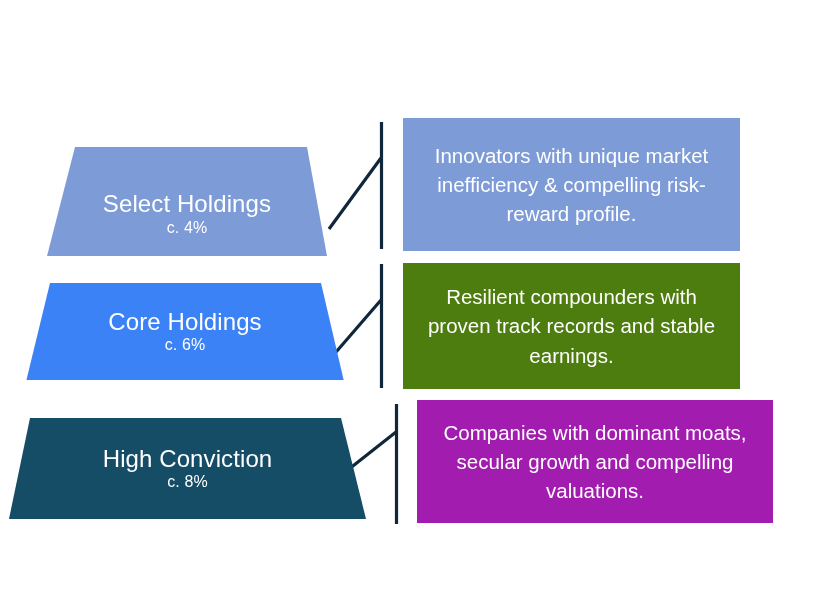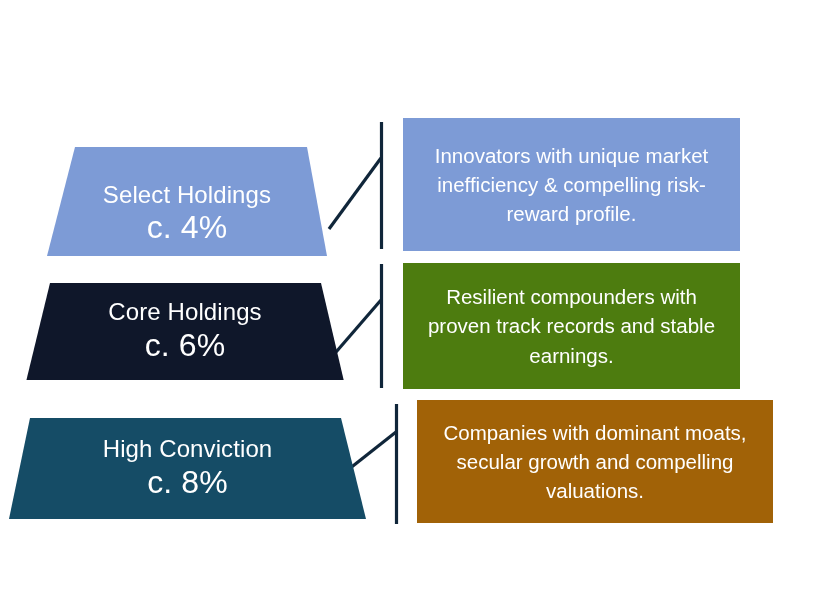--- a/index.html
+++ b/index.html
@@ -26,42 +26,42 @@
     justify-content: center;
     color: #ffffff;
     text-align: center;
     line-height: 1.18;
   }
   .tier-shape .tier-name {
     font-size: 24px;
     letter-spacing: 0.1px;
   }
   .tier-shape .tier-weight {
-    font-size: 32px;
+    font-size: 16px;
     letter-spacing: 0.1px;
   }
   
   #shape-select {
     left: 47px;
     top: 147px;
     width: 280px;
     height: 138px;
     background: #7d9bd6;
     clip-path: polygon(28px 0px, 260px 0px, 280px 109px, 0px 109px);
   }
   #shape-select .tier-text-wrap {
     transform: translateY(-2px);
   }
   
   #shape-core {
     left: 24px;
     top: 283px;
     width: 322px;
     height: 97px;
-    background: #0f172a;
+    background: #3b82f6;
     clip-path: polygon(26px 0px, 297px 0px, 322px 107px, 0px 107px);
   }
   
   #shape-high {
     left: 9px;
     top: 418px;
     width: 357px;
     height: 101px;
     background: #154c66;
     clip-path: polygon(21px 0px, 332px 0px, 357px 101px, 0px 101px);
@@ -97,21 +97,21 @@
     top: 263px;
     width: 337px;
     height: 126px;
     background: #4d7c0f;
   }
   #desc-high {
     left: 417px;
     top: 400px;
     width: 356px;
     height: 123px;
-    background: #a16207;
+    background: #a21caf;
   }
   
   .connector-svg {
     position: absolute;
     left: 0;
     top: 0;
     width: 831px;
     height: 610px;
     pointer-events: none;
   }

